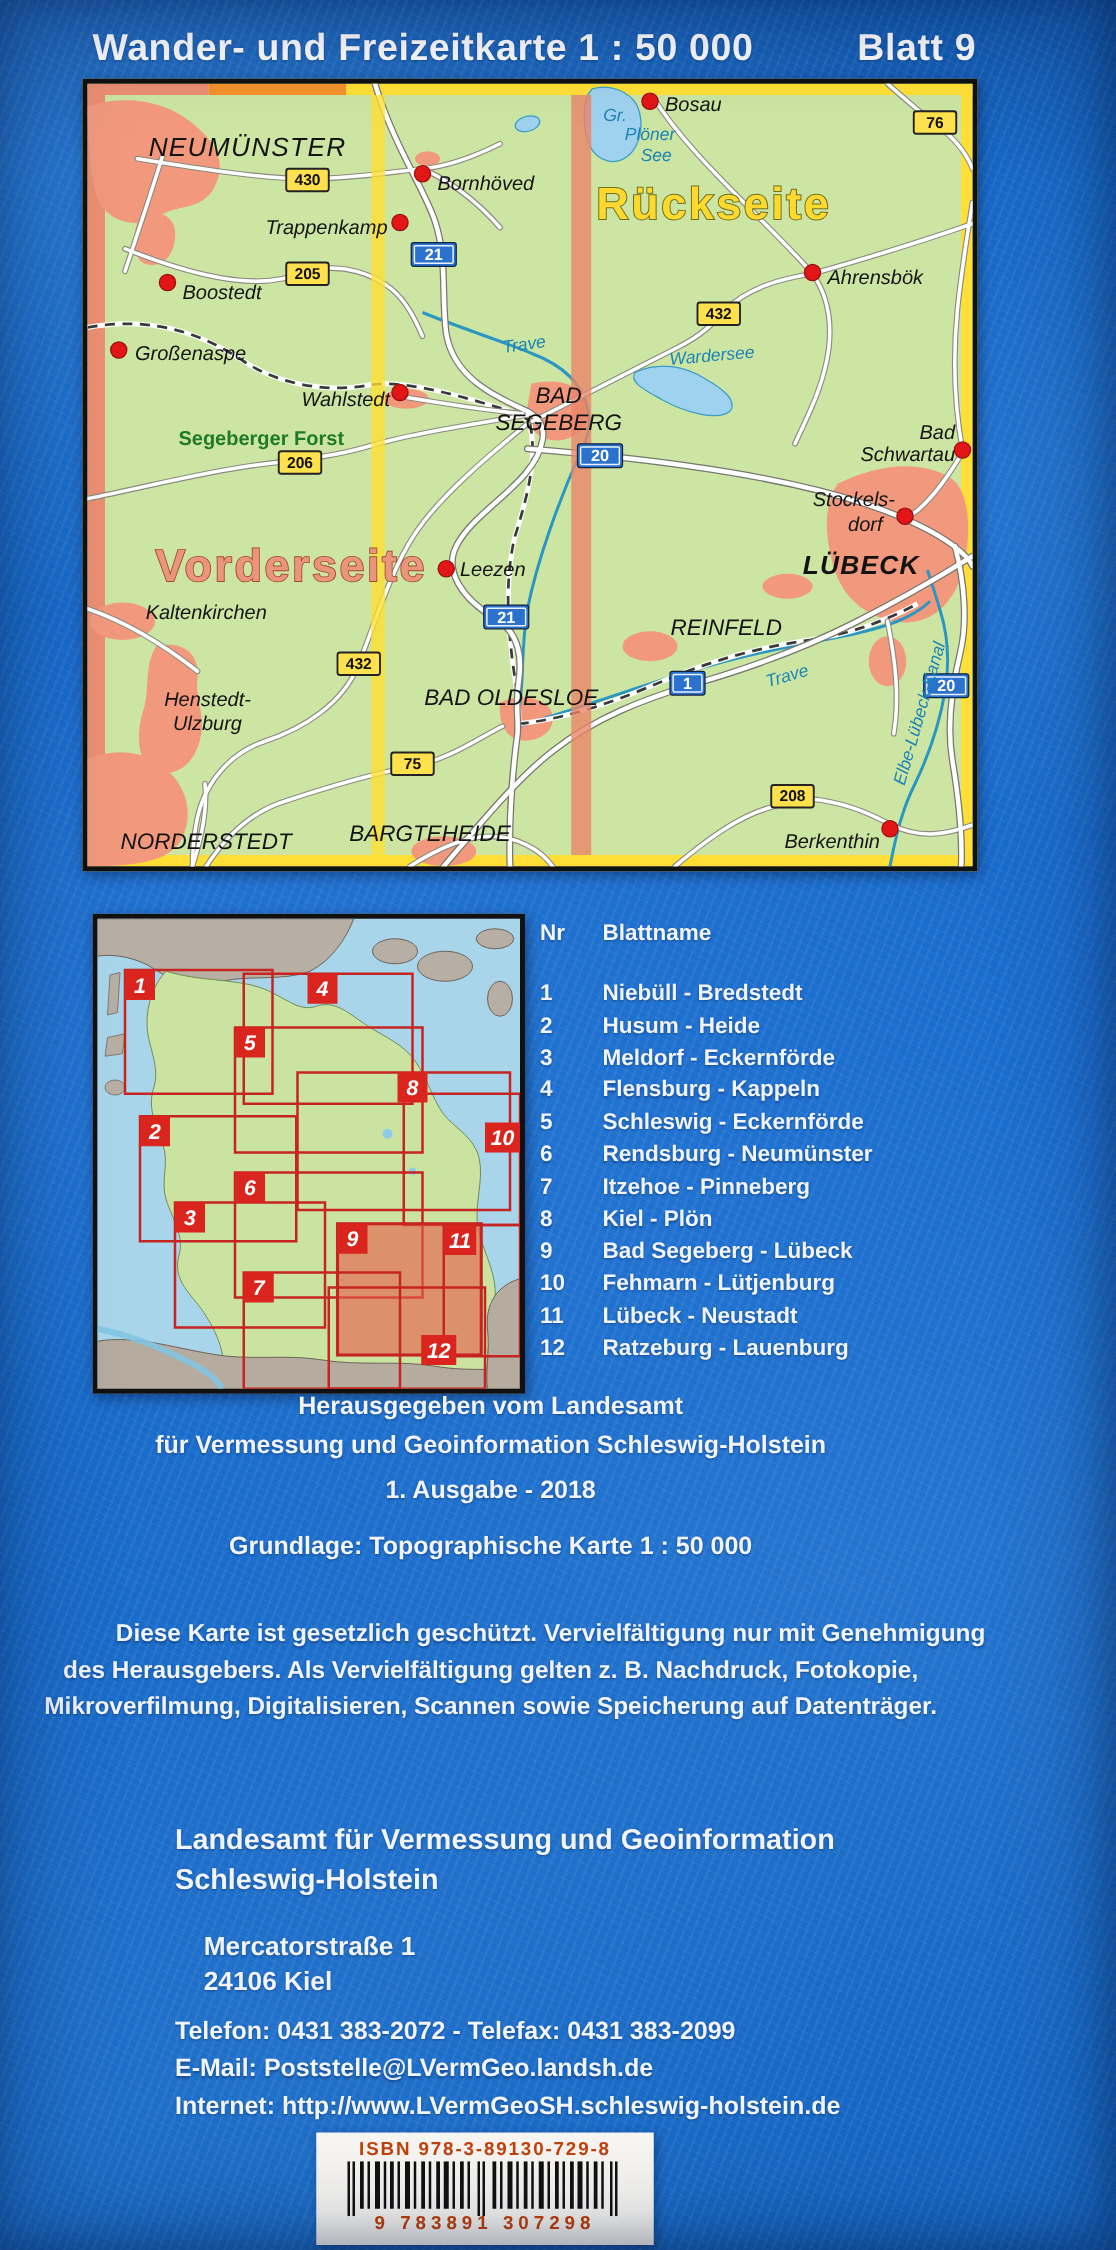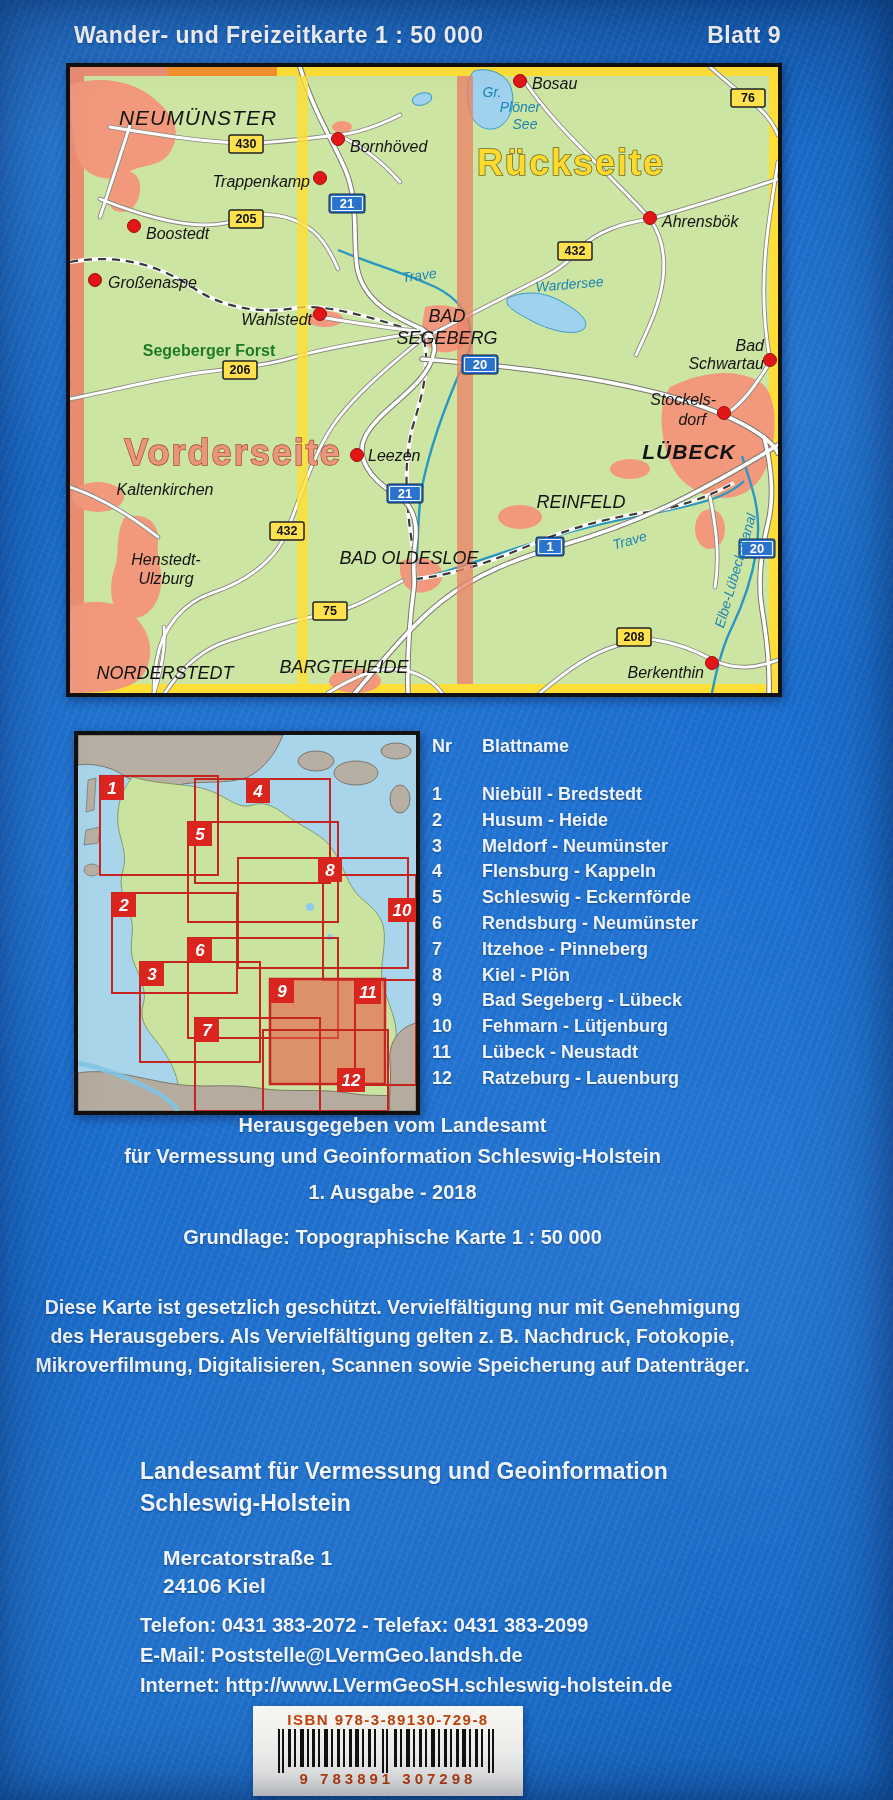--- a/index.html
+++ b/index.html
@@ -12,21 +12,21 @@
       radial-gradient(800px 500px at 30% 45%, rgba(105,175,245,.12), transparent 70%),
       radial-gradient(900px 600px at 75% 70%, rgba(125,190,250,.13), transparent 70%),
       radial-gradient(700px 500px at 25% 90%, rgba(115,185,250,.12), transparent 70%),
       repeating-linear-gradient(112deg, rgba(255,255,255,.05) 0 2px, rgba(255,255,255,0) 2px 7px),
       repeating-linear-gradient(28deg,  rgba(195,225,255,.05) 0 1px, rgba(255,255,255,0) 1px 6px),
       linear-gradient(180deg,#1257ab 0%,#1668c6 8%,#1a6dce 50%,#1566c2 100%);
   }
   .page::after{content:"";position:absolute;inset:0;pointer-events:none;
     box-shadow:inset 0 0 90px rgba(0,20,60,.38), inset -6px -6px 30px rgba(0,10,40,.25);}
   .abs{position:absolute;}
-  .hdr{color:#fdfdff;font-weight:bold;font-size:23px;letter-spacing:.5px;
+  .hdr{color:#fdfdff;font-weight:bold;font-size:30px;letter-spacing:.5px;
        text-shadow:0 1px 2px rgba(0,30,80,.4);white-space:nowrap;}
   .panel{position:absolute;border:4px solid #111;background:#cde5a3;box-sizing:border-box;
          box-shadow:2px 3px 10px rgba(0,15,50,.45);}
   .wtxt{color:#f1f5fb;font-weight:bold;white-space:nowrap;
         text-shadow:0 1px 2px rgba(0,25,70,.45);}
   .ctr{left:0;width:785px;text-align:center;}
   .list-row{display:flex;line-height:25.8px;}
   .list-nr{display:inline-block;width:38px;padding-right:12px;flex:none;}
   .isbn-box{position:absolute;left:253px;top:1706px;width:270px;height:90px;background:#f7f6f2;
             box-shadow:2px 3px 8px rgba(0,15,50,.4);text-align:center;color:#c2410c;}
@@ -379,21 +379,21 @@
     <div class="list-row">
         <span class="list-nr">1</span>
         <span>Niebüll - Bredstedt</span>
       </div>
     <div class="list-row">
         <span class="list-nr">2</span>
         <span>Husum - Heide</span>
       </div>
     <div class="list-row">
         <span class="list-nr">3</span>
-        <span>Meldorf - Neumünster</span>
+        <span>Meldorf - Eckernförde</span>
       </div>
     <div class="list-row">
         <span class="list-nr">4</span>
         <span>Flensburg - Kappeln</span>
       </div>
     <div class="list-row">
         <span class="list-nr">5</span>
         <span>Schleswig - Eckernförde</span>
       </div>
     <div class="list-row">
@@ -424,21 +424,21 @@
         <span class="list-nr">12</span>
         <span>Ratzeburg - Lauenburg</span>
       </div>
   </div>
 
   <div class="abs wtxt ctr" style="top:1114px;font-size:20px;">Herausgegeben vom Landesamt</div>
   <div class="abs wtxt ctr" style="top:1145px;font-size:20px;">für Vermessung und Geoinformation Schleswig-Holstein</div>
   <div class="abs wtxt ctr" style="top:1181px;font-size:20px;">1. Ausgabe  -  2018</div>
   <div class="abs wtxt ctr" style="top:1226px;font-size:20px;">Grundlage: Topographische Karte 1 : 50 000</div>
 
-  <div class="abs wtxt ctr" style="top:1296px;font-size:19.5px;font-weight:600;">Diese Karte ist gesetzlich geschützt.  Vervielfältigung nur mit Genehmigung</div>
+  <div class="abs wtxt ctr" style="top:1296px;font-size:19.5px;font-weight:600;margin-left:48px;">Diese Karte ist gesetzlich geschützt.  Vervielfältigung nur mit Genehmigung</div>
   <div class="abs wtxt ctr" style="top:1325px;font-size:19.5px;font-weight:600;">des Herausgebers.  Als Vervielfältigung gelten z. B.  Nachdruck,   Fotokopie,</div>
   <div class="abs wtxt ctr" style="top:1354px;font-size:19.5px;font-weight:600;">Mikroverfilmung, Digitalisieren, Scannen sowie Speicherung auf Datenträger.</div>
 
   <div class="abs wtxt" style="left:140px;top:1458px;font-size:23px;">Landesamt für Vermessung und Geoinformation</div>
   <div class="abs wtxt" style="left:140px;top:1490px;font-size:23px;">Schleswig-Holstein</div>
   <div class="abs wtxt" style="left:163px;top:1546px;font-size:21px;">Mercatorstraße 1</div>
   <div class="abs wtxt" style="left:163px;top:1574px;font-size:21px;">24106 Kiel</div>
 
   <div class="abs wtxt" style="left:140px;top:1614px;font-size:20px;">Telefon: 0431 383-2072  -  Telefax: 0431 383-2099</div>
   <div class="abs wtxt" style="left:140px;top:1644px;font-size:20px;">E-Mail: Poststelle@LVermGeo.landsh.de</div>

